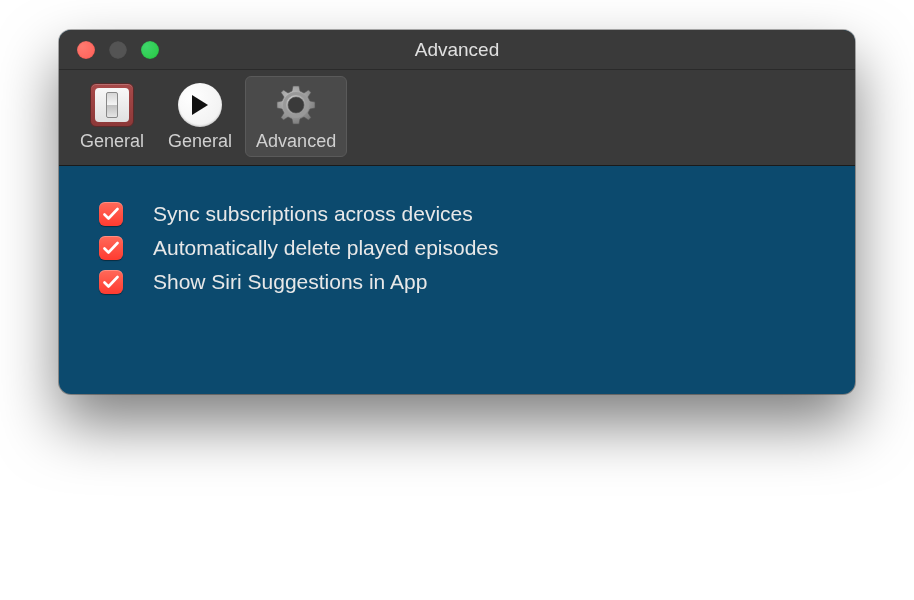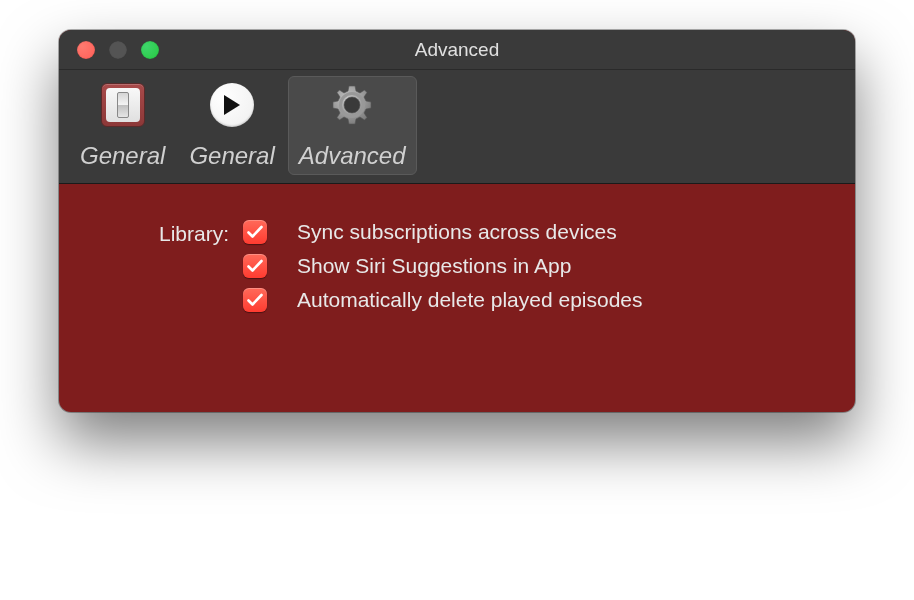--- a/index.html
+++ b/index.html
@@ -8,21 +8,21 @@
       height: 600px;
       background: #fff;
       font-family: -apple-system, BlinkMacSystemFont, "Helvetica Neue", Arial, sans-serif;
       display: flex;
       align-items: flex-start;
       justify-content: center;
       padding-top: 30px;
     }
     .window {
       width: 796px;
-      background: #7f1d1d;
+      background: #0c4a6e;
       border-radius: 12px;
       box-shadow: 0 30px 60px rgba(0,0,0,0.5), 0 0 0 1px rgba(0,0,0,0.3);
       overflow: hidden;
     }
     .titlebar {
       height: 40px;
       background: #3a3a3a;
       display: flex;
       align-items: center;
       position: relative;
@@ -72,23 +72,22 @@
     }
     .toolbar-icon-wrap {
       width: 48px;
       height: 48px;
       display: flex;
       align-items: center;
       justify-content: center;
     }
     .toolbar-label {
       color: #d0d0d0;
-      font-size: 24px;
-      margin-top: 13px;
-      font-style: italic;
+      font-size: 18px;
+      margin-top: 2px;
     }
     .content {
       padding: 36px 40px 100px 40px;
     }
     .form-row {
       display: flex;
       align-items: flex-start;
       gap: 14px;
     }
     .form-label {
@@ -206,42 +205,41 @@
           <circle cx="23" cy="23" r="8" fill="#3a3a3a" stroke="#555" stroke-width="0.6"></circle>
           <circle cx="23" cy="23" r="11.5" fill="none" stroke="#999" stroke-width="3"></circle>
         </svg>
       </div>
       <div class="toolbar-label">Advanced</div>
     </div>
   </div>
 
   <div class="content">
     <div class="form-row">
-      <div class="form-label">Library:</div>
       <div class="checkbox-group">
         <div class="checkbox-row">
           <div class="checkbox">
             <svg width="16" height="14" viewBox="0 0 16 14">
                 <path d="M1.5 7.5 L5.5 11.5 L14.5 2" stroke="#fff" stroke-width="2.6" fill="none" stroke-linecap="round" stroke-linejoin="round"></path>
               </svg>
           </div>
           <span class="checkbox-label">Sync subscriptions across devices</span>
         </div>
         <div class="checkbox-row">
           <div class="checkbox">
             <svg width="16" height="14" viewBox="0 0 16 14">
                 <path d="M1.5 7.5 L5.5 11.5 L14.5 2" stroke="#fff" stroke-width="2.6" fill="none" stroke-linecap="round" stroke-linejoin="round"></path>
               </svg>
           </div>
-          <span class="checkbox-label">Show Siri Suggestions in App</span>
+          <span class="checkbox-label">Automatically delete played episodes</span>
         </div>
         <div class="checkbox-row">
           <div class="checkbox">
             <svg width="16" height="14" viewBox="0 0 16 14">
                 <path d="M1.5 7.5 L5.5 11.5 L14.5 2" stroke="#fff" stroke-width="2.6" fill="none" stroke-linecap="round" stroke-linejoin="round"></path>
               </svg>
           </div>
-          <span class="checkbox-label">Automatically delete played episodes</span>
+          <span class="checkbox-label">Show Siri Suggestions in App</span>
         </div>
       </div>
     </div>
   </div>
 </div>
 
 </body></html>

